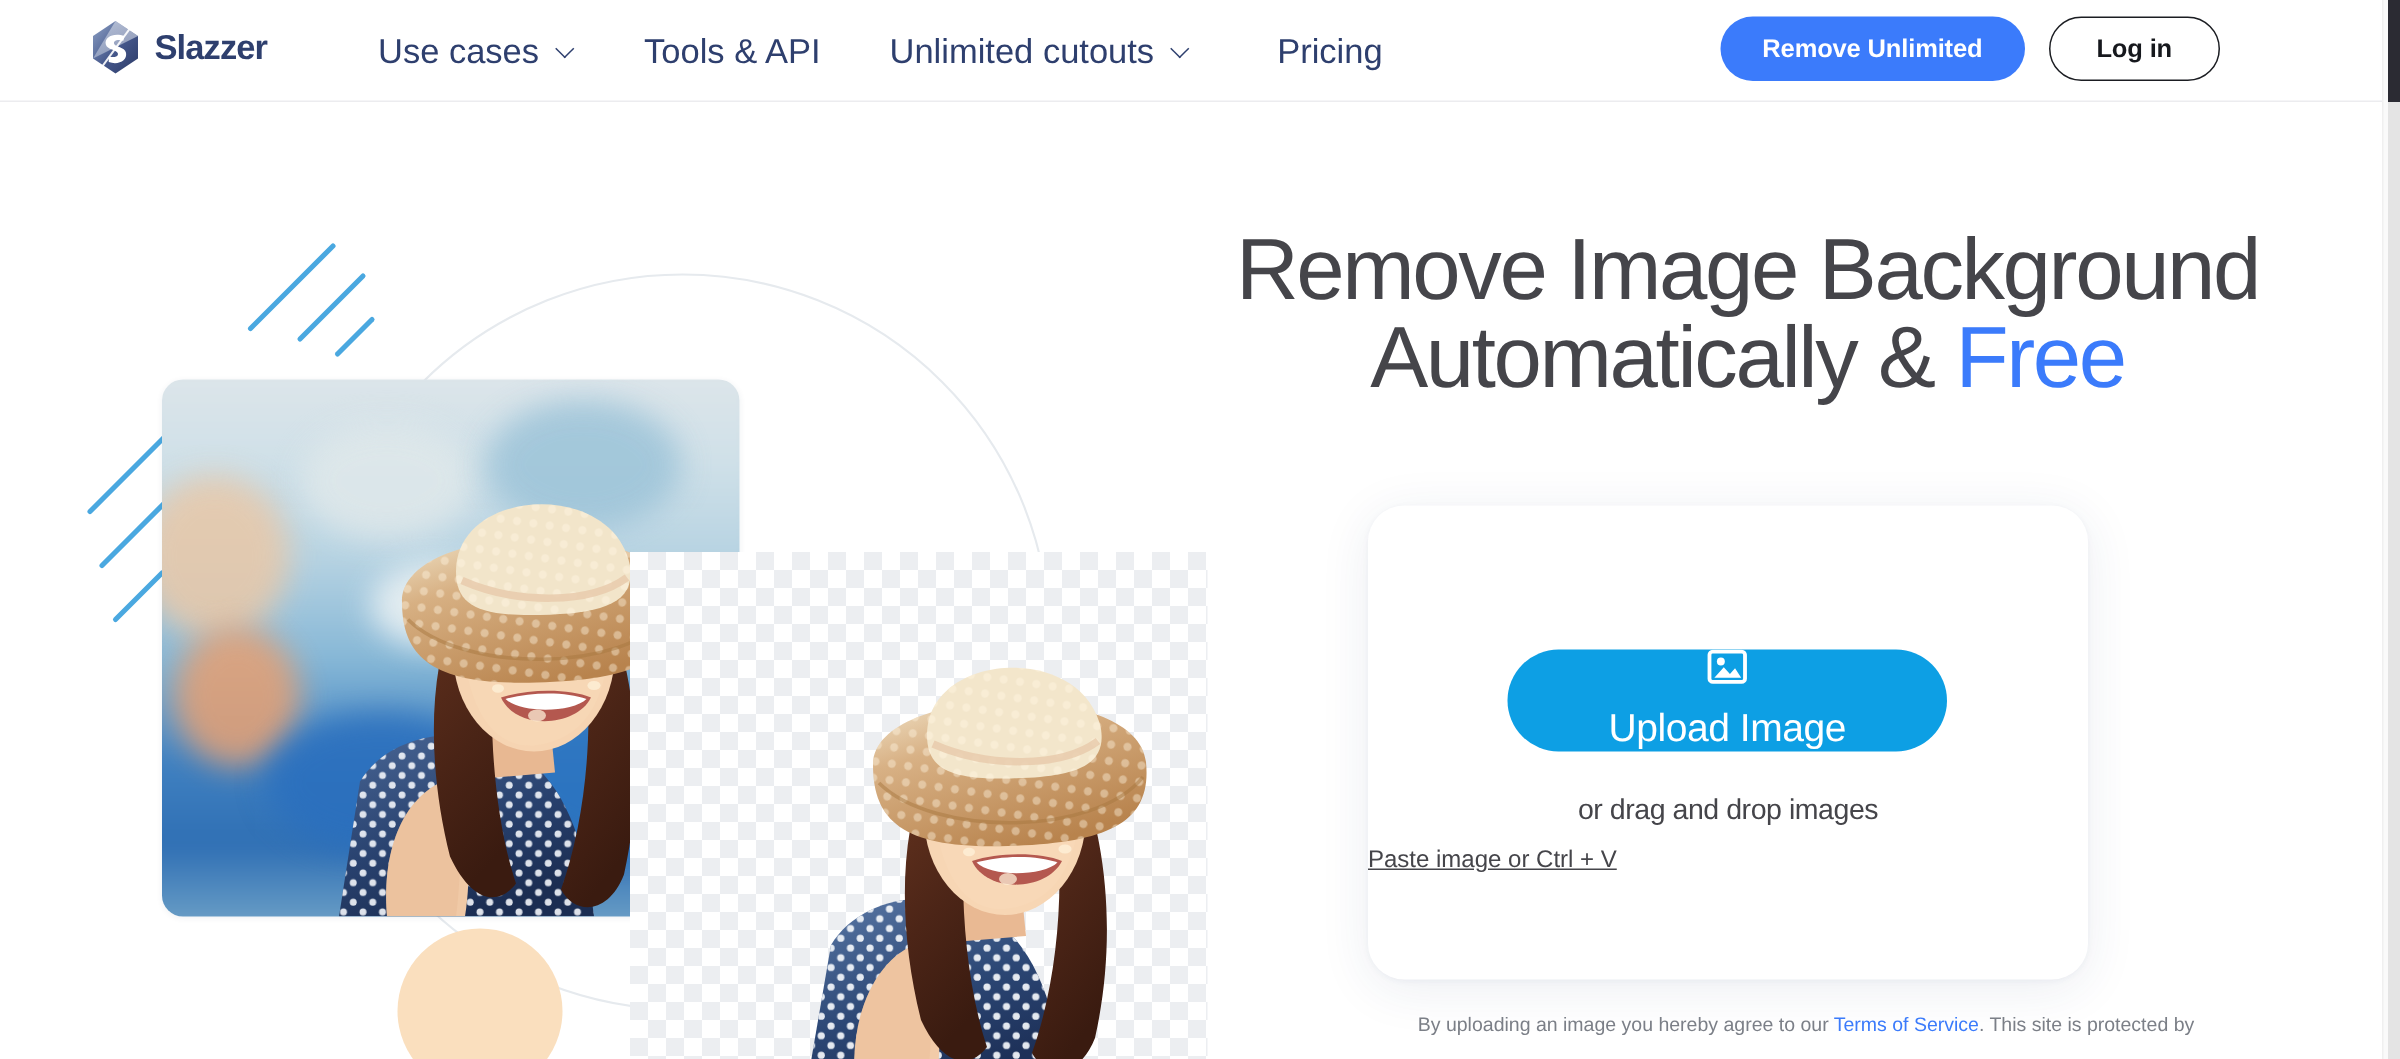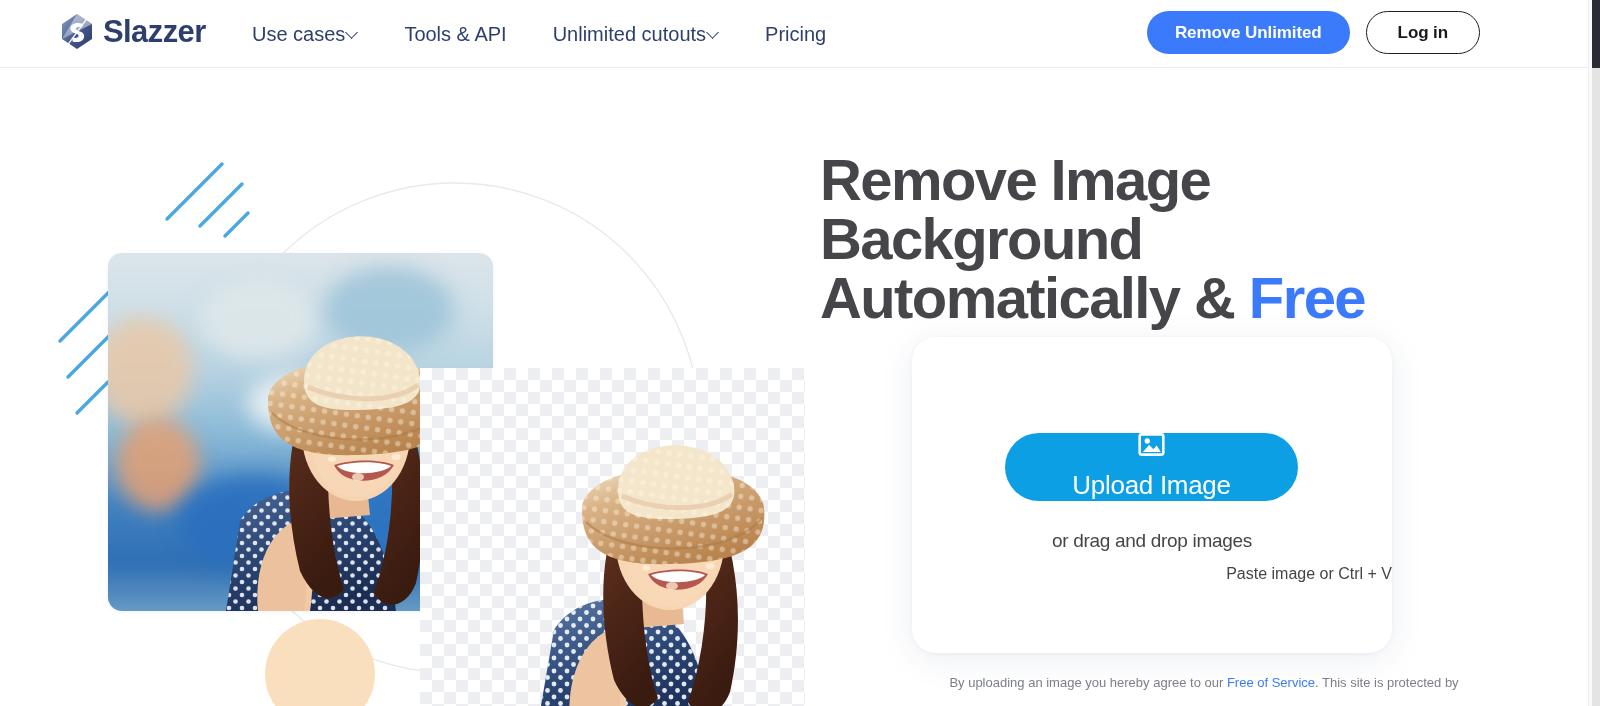--- a/index.html
+++ b/index.html
@@ -39,50 +39,50 @@
     position:absolute;
     left:60px; top:13px;
     display:flex;
     align-items:center;
     gap:9px;
     text-decoration:none;
     cursor:pointer;
   }
   .brand-mark { width:34px; height:37px; display:block; }
   .brand-name {
-    font-size:31px;
+    font-size:23px;
     font-weight:700;
     color:#2e3f6e;
     letter-spacing:-0.6px;
     font-family:"Liberation Sans", sans-serif;
   }
 
   .nav {
     position:absolute;
     left:252px; top:0;
     height:68px;
     display:flex;
     align-items:center;
     gap:0;
   }
   .nav-item {
     display:flex;
     align-items:center;
-    gap:2px;
+    gap:13px;
     color:#2e3f6e;
-    font-size:20px;
+    font-size:23px;
     font-weight:400;
     padding:0 24px 0 0;
     margin-right:22px;
     cursor:pointer;
     text-decoration:none;
     white-space:nowrap;
     line-height:1;
   }
-  .nav-item:last-child { margin-right:0; padding-right:0; }
+  .nav-item:last-child { margin-right:0; padding-right:0;margin-left:12px; }
   .chev {
     display:inline-block;
     width:11px; height:11px;
     position:relative;
     top:-2px;
   }
   .chev::before {
     content:"";
     position:absolute;
     left:0; top:1px;
@@ -195,23 +195,24 @@
   
   .hero-right {
     position:absolute;
     left:820px; top:68px;
     width:768px; height:638px;
   }
   .headline {
     position:absolute;
     left:0; top:82px;
     width:690px;
+    text-align:center;
     font-size:58px;
     line-height:1.02;
-    font-weight:700;
+    font-weight:400;
     color:#45454a;
     letter-spacing:-1.6px;
   }
   .headline .hl-free { color:#3b7bfb; }
 
   .upload-card {
     position:absolute;
     left:92px; top:269px;
     width:480px; height:316px;
     background:#ffffff;
@@ -244,23 +245,24 @@
     width:480px;
     text-align:center;
     font-size:19px;
     color:#45454a;
     letter-spacing:-0.3px;
   }
   .paste-text {
     position:absolute;
     left:0; top:228px;
     width:480px;
-    text-align:right;
+    text-align:left;
     font-size:16px;
     color:#45454a;
+    text-decoration:underline;
   }
 
   .terms {
     position:absolute;
     left:0; top:605px;
     width:768px;
     text-align:center;
     font-size:13px;
     color:#7b7f87;
     line-height:1.5;
@@ -541,21 +543,21 @@
             <circle cx="10.5" cy="9.4" r="3.1" fill="#ffffff"></circle>
             <path d="M5.4 22.2 L12.8 13.8 L17.6 19.2 L21.6 14.6 L26.4 22.2 Z" fill="#ffffff"></path>
           </svg>
           <span>Upload Image</span>
         </button>
         <div class="drag-text">or drag and drop images</div>
         <div class="paste-text">Paste image or Ctrl + V</div>
       </div>
 
       <div class="terms">
-        <span>By uploading an image you hereby agree to our </span><a>Free of Service</a><span>. This site is protected by</span>
+        <span>By uploading an image you hereby agree to our </span><a>Terms of Service</a><span>. This site is protected by</span>
       </div>
     </div>
 
   </div>
 
   <div class="scrollbar">
     <div class="scrollbar-track"></div>
     <div class="scrollbar-thumb"></div>
   </div>
 </div>

